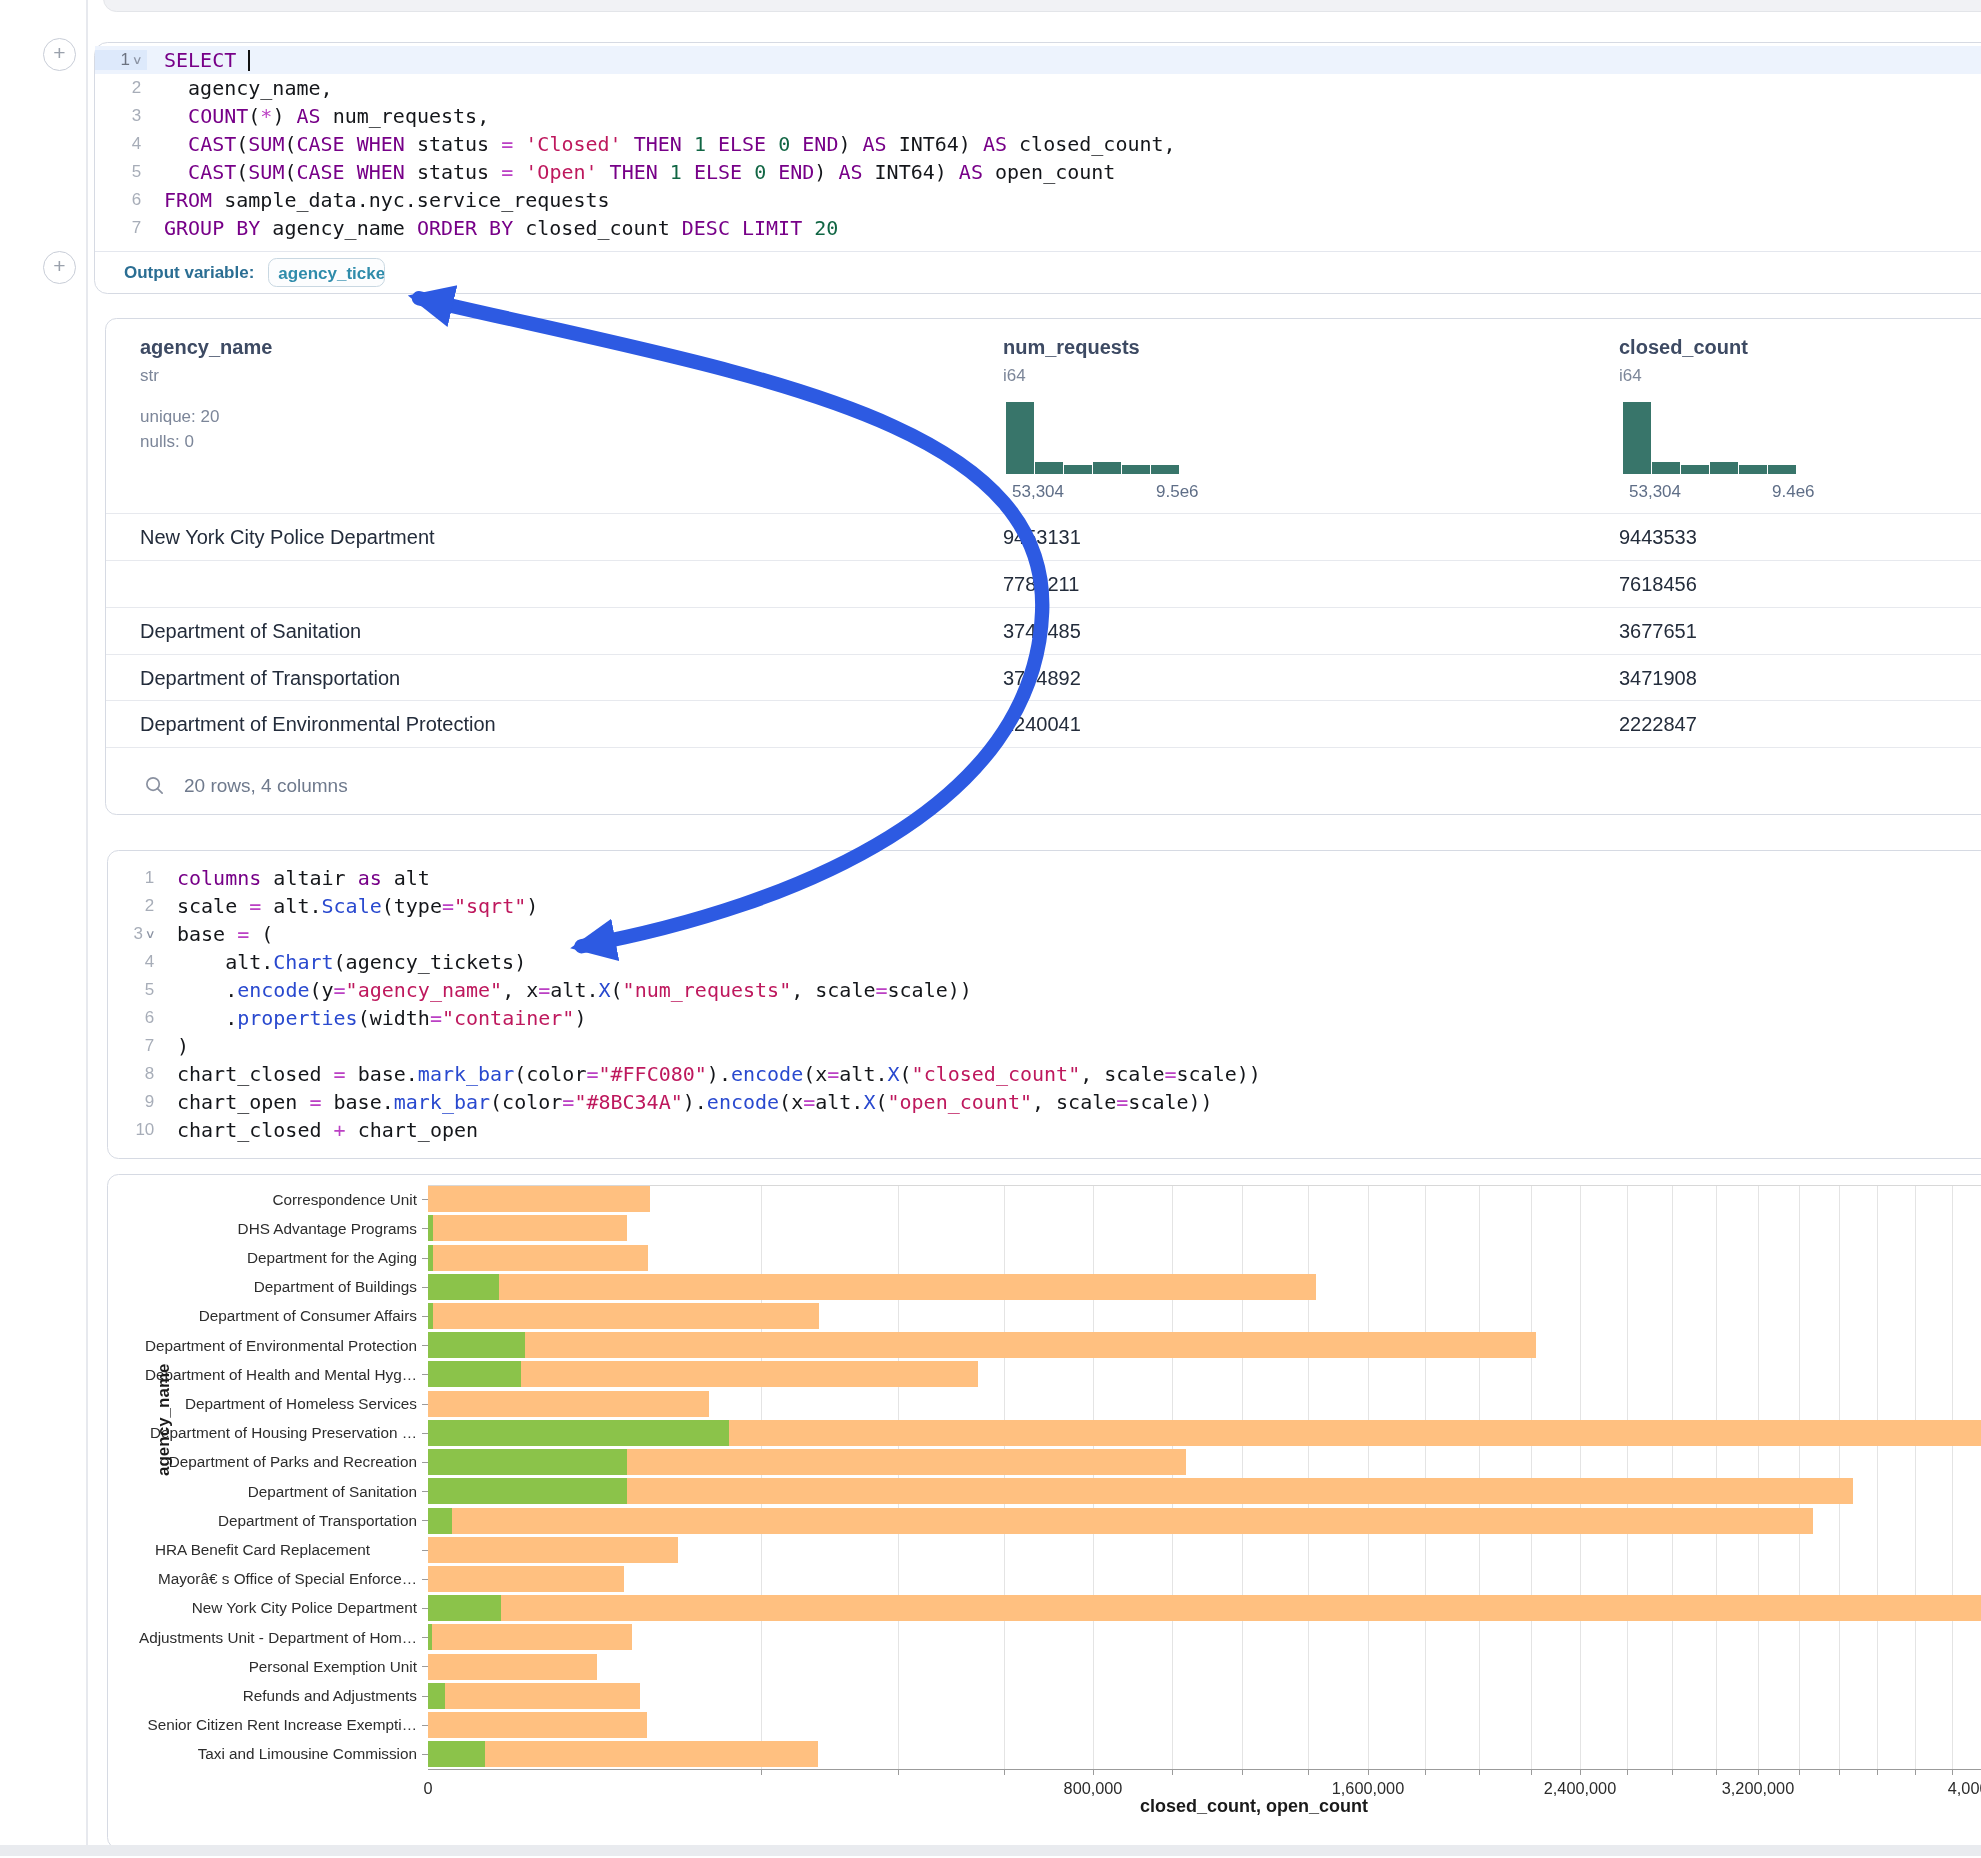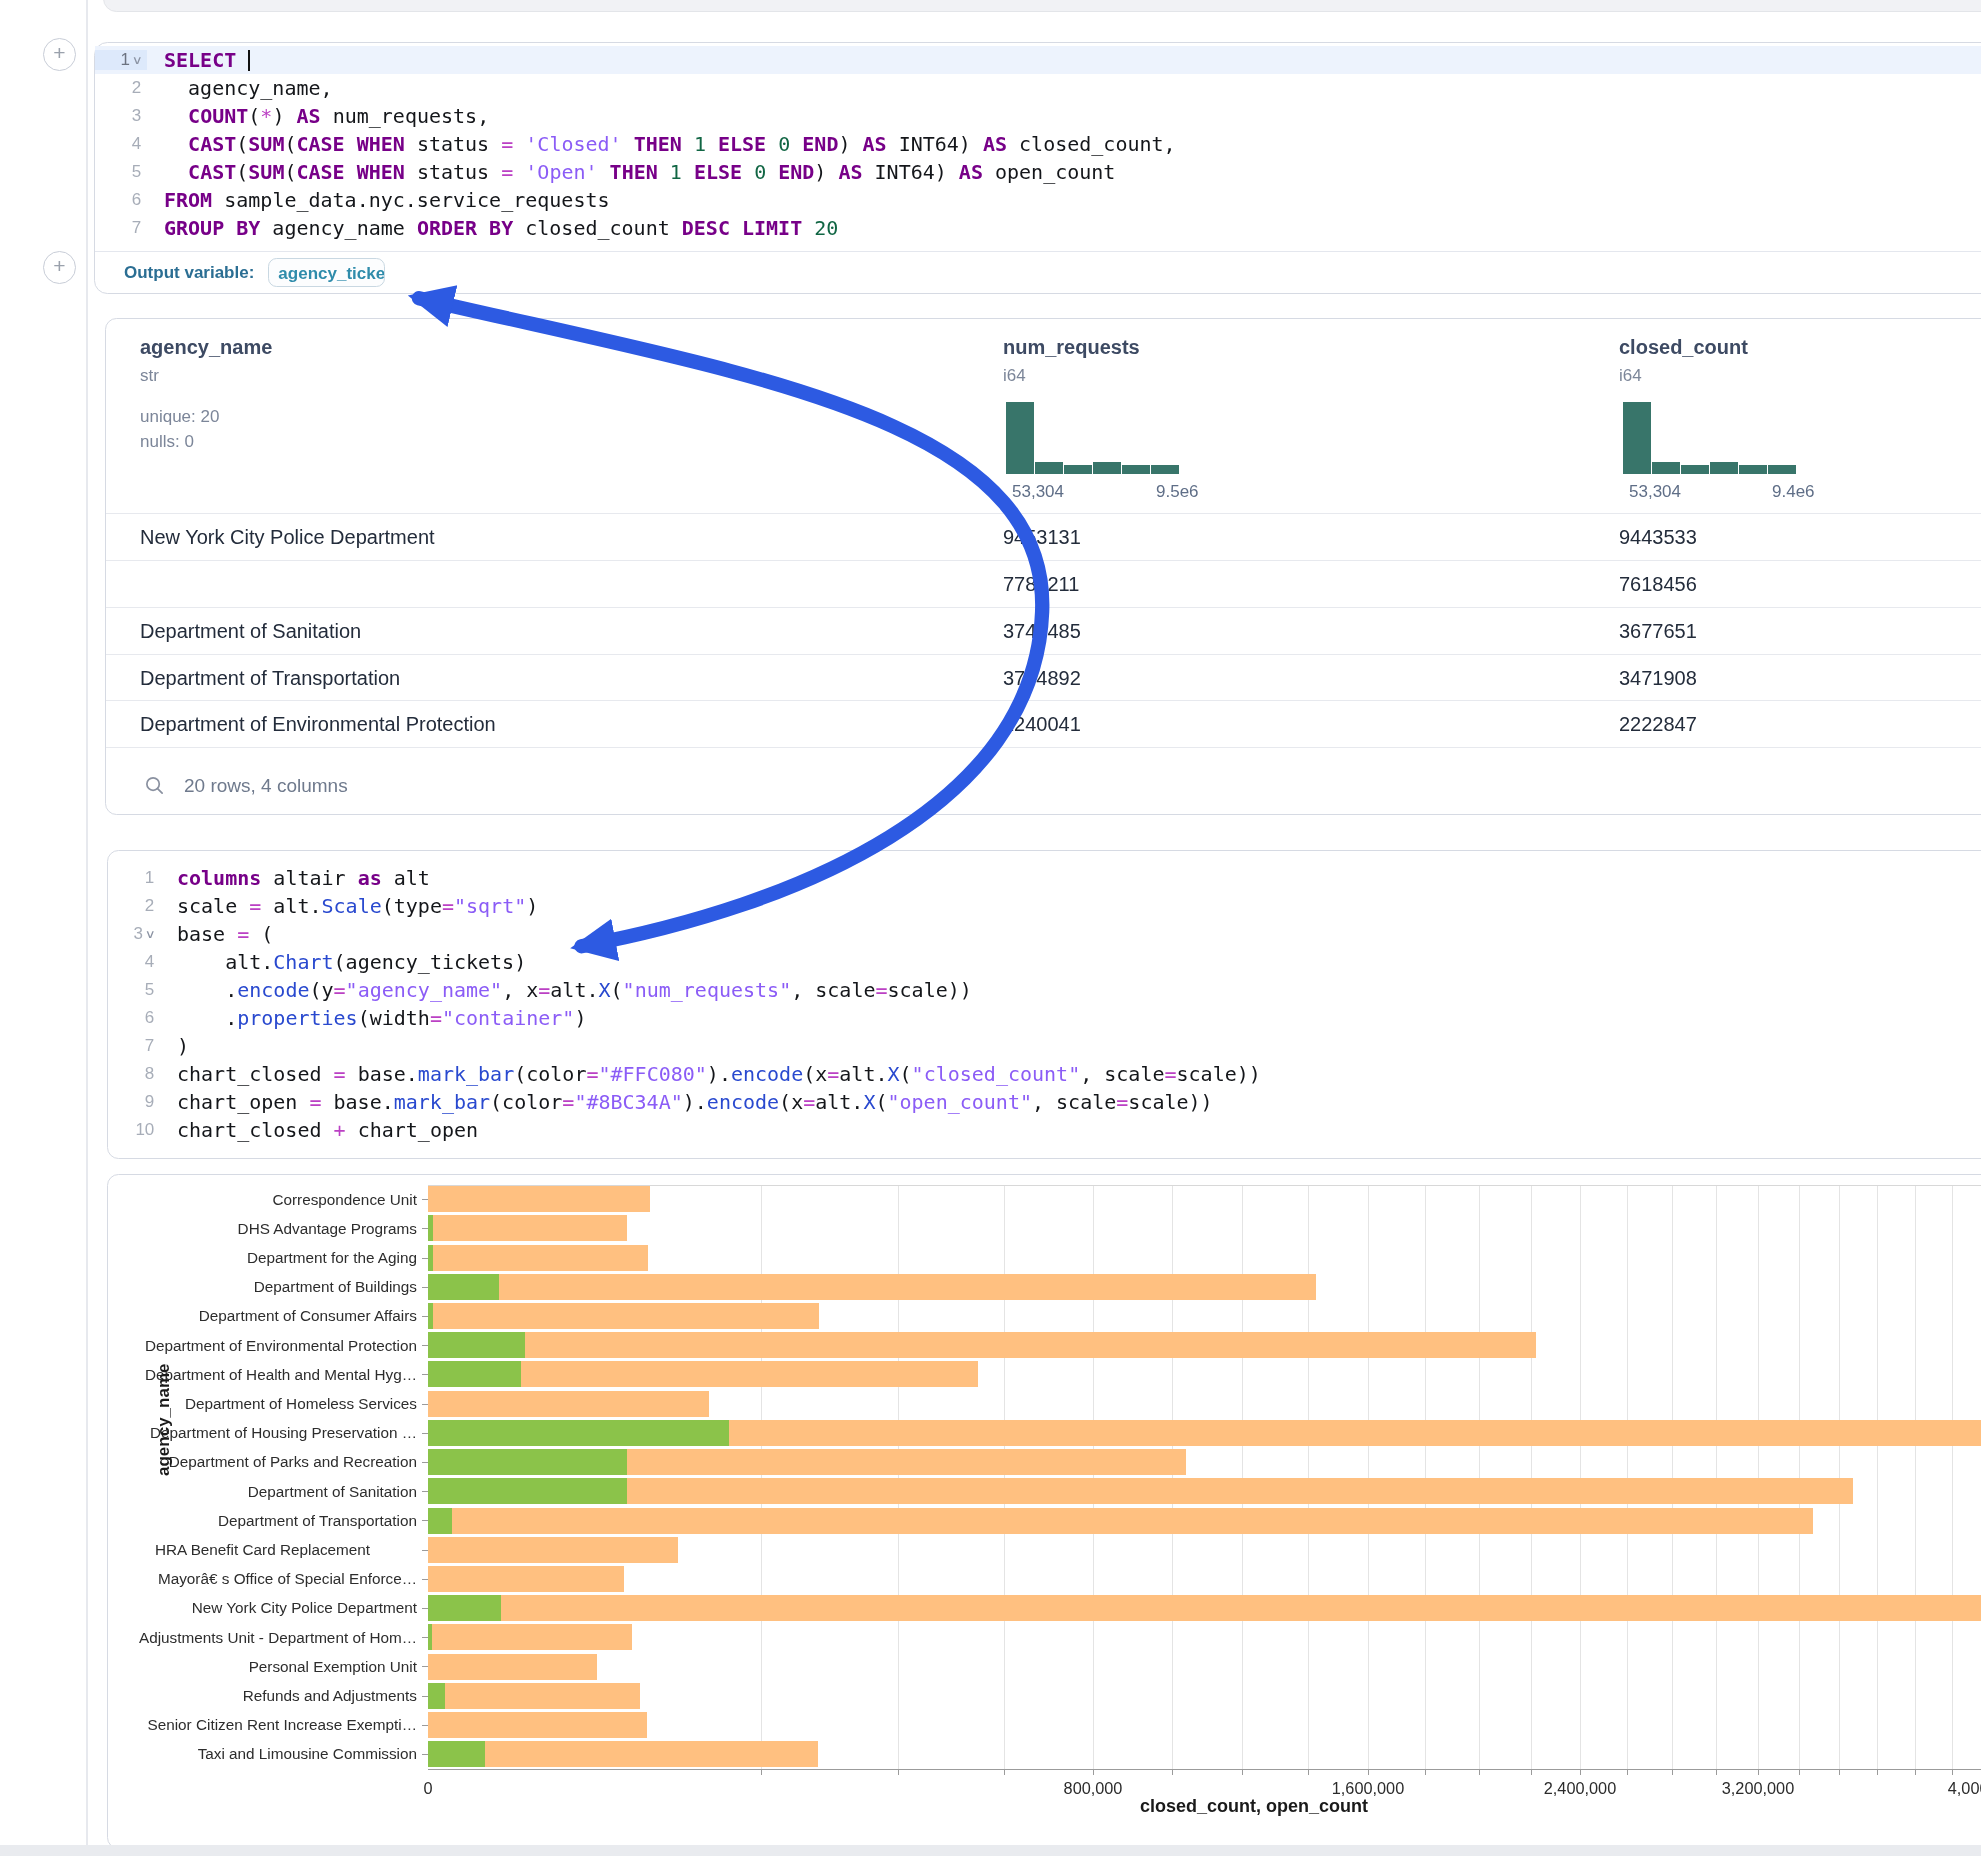--- a/index.html
+++ b/index.html
@@ -11,22 +11,22 @@
   
   .code-area{position:absolute;left:0;right:0;top:0;}
   .code-line{display:flex;align-items:center;height:28px;white-space:pre;}
   .code-line.active{background:#edf3fd;}
   .gutter{width:52px;flex:0 0 52px;display:flex;align-items:center;justify-content:flex-end;
     color:#a7adb8;font-size:17px;padding-right:5.7px;box-sizing:border-box;position:relative;}
   .code-line.active .gutter{background:#dde9fb;color:#6b7280;}
   .caret{font-size:11.5px;color:#8b93a3;margin-left:2.9px;transform:scaleX(1.3);}
   .code-text{font-family:"DejaVu Sans Mono","Liberation Mono",monospace;font-size:20px;
     padding-left:17px;color:#14161a;}
-  .tok-k{color:#770088;font-weight:bold;}
-  .tok-s{color:#8b5cf6;}
+  .tok-k{color:#770088;font-weight:normal;}
+  .tok-s{color:#be185d;}
   .tok-n{color:#116644;}
   .tok-o{color:#bb40c4;}
   .tok-f{color:#2949cf;}
   .cursor{display:inline-block;width:1.9px;height:21px;background:#111;vertical-align:-3.8px;}
   
   .outvar-row{position:absolute;left:0;right:0;bottom:0;height:42px;border-top:1px solid #e4e7ee;
     display:flex;align-items:center;padding-left:29px;box-sizing:border-box;}
   .outvar-label{color:#2b6e93;font-weight:bold;font-size:17px;}
   .outvar-pill{margin-left:13.4px;width:117px;height:29px;border:1px solid #c9d8e2;border-radius:8.6px;
     background:#fcfdfe;color:#2f8cab;font-weight:bold;font-size:17px;line-height:29px;

